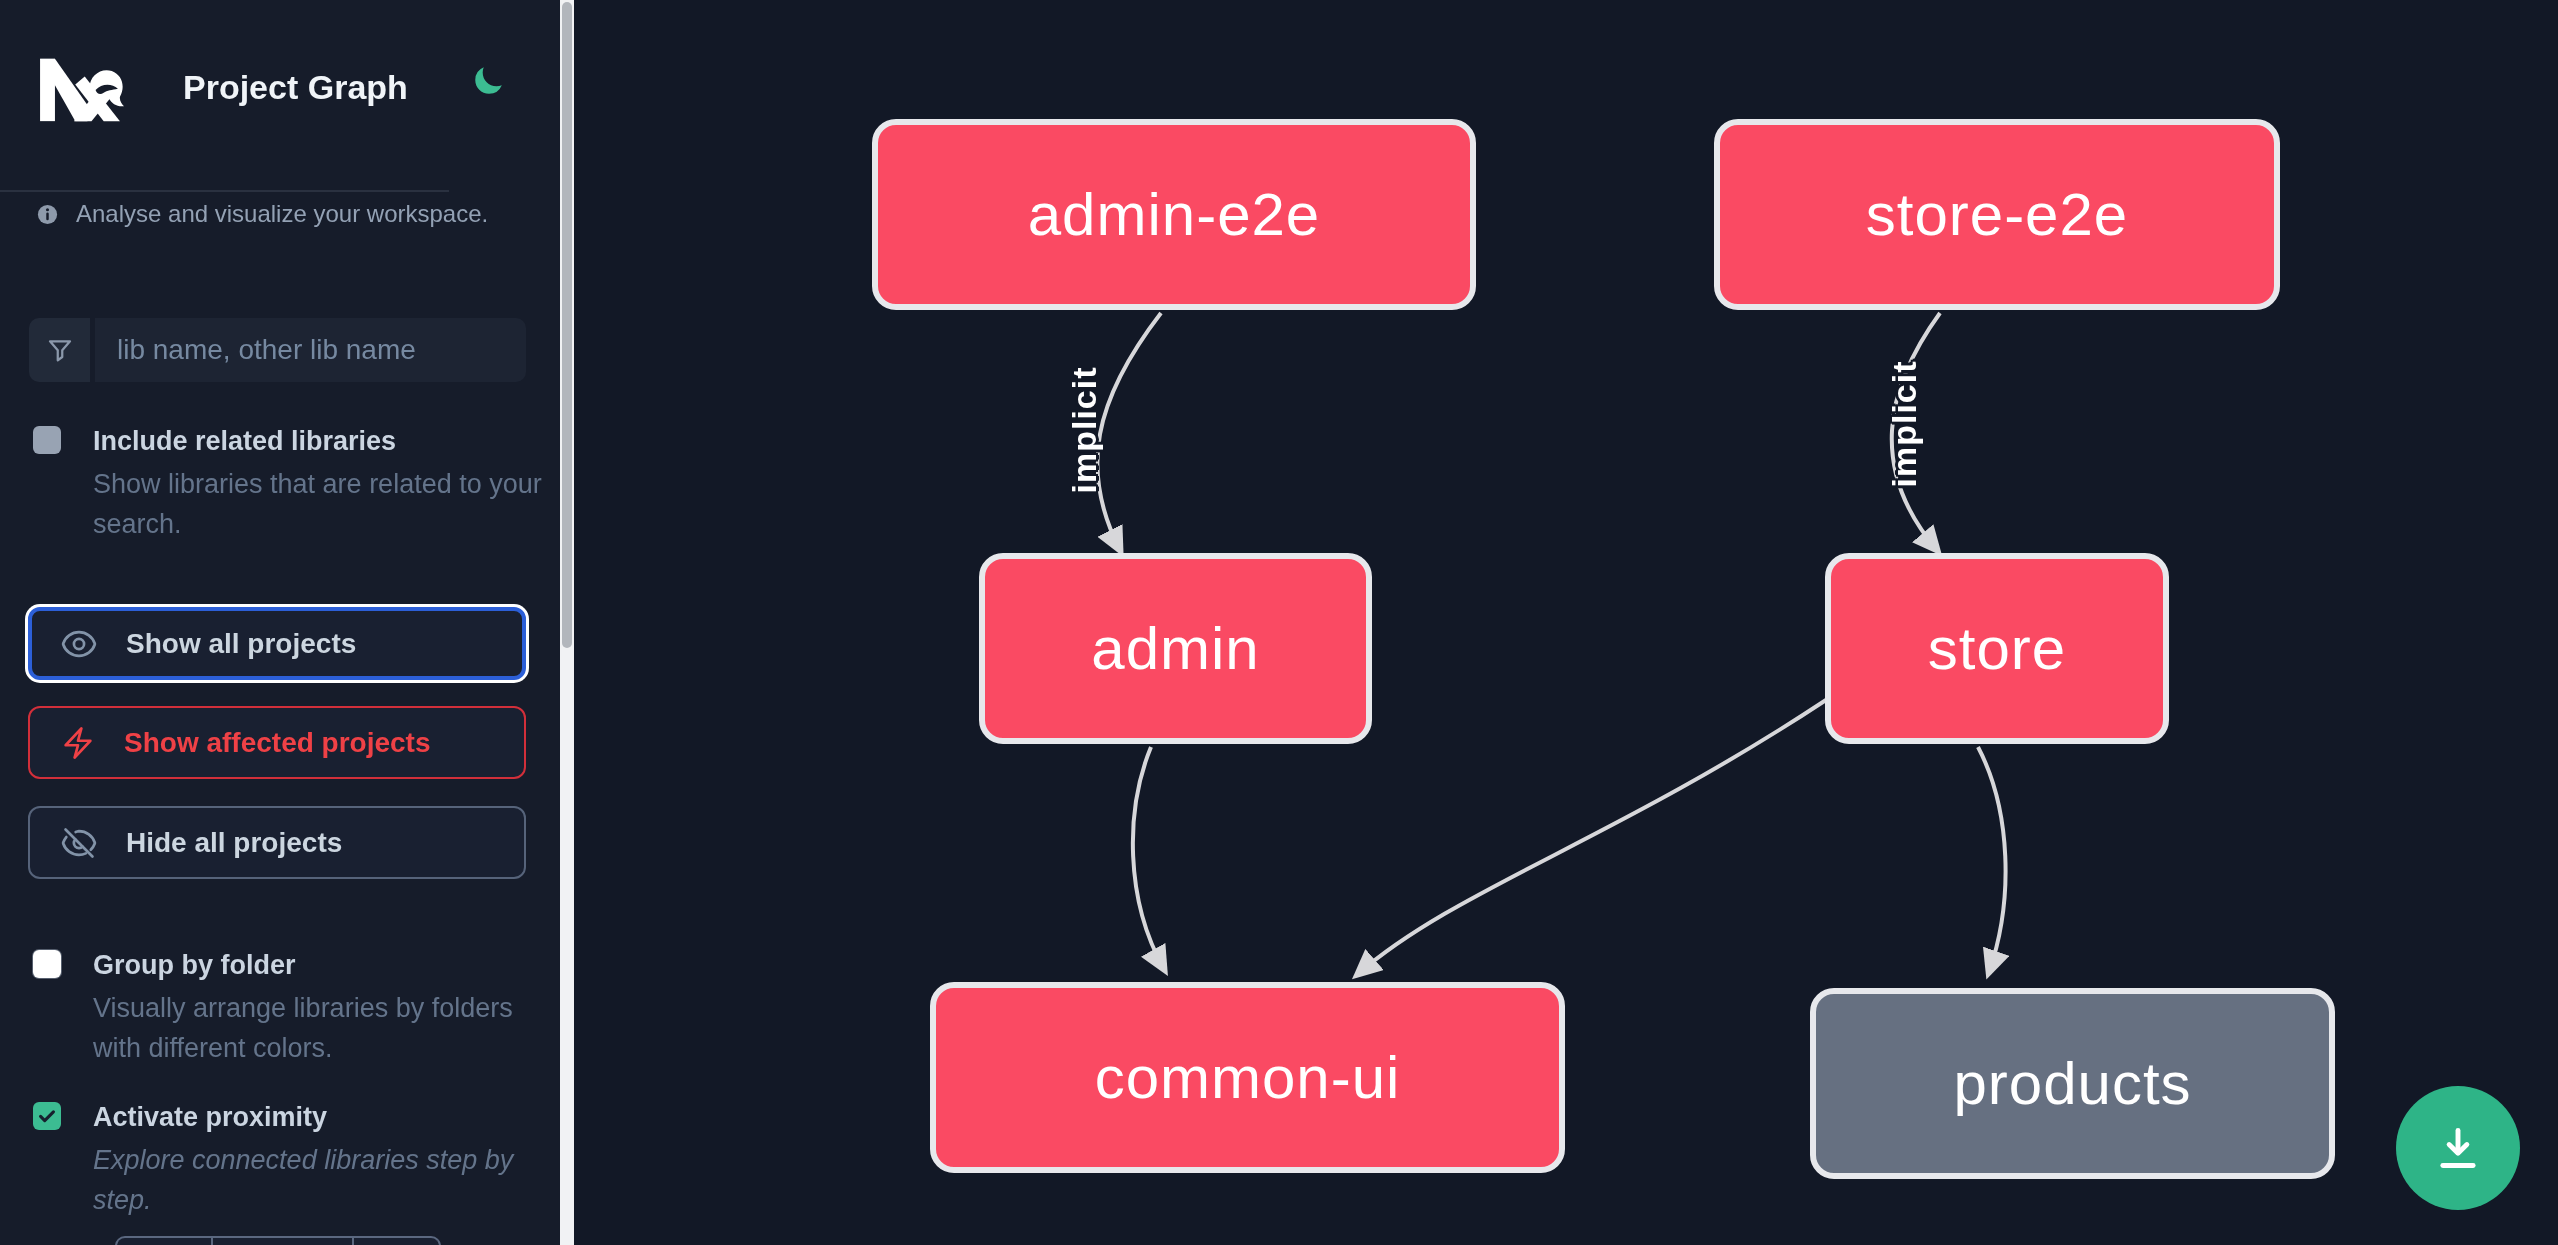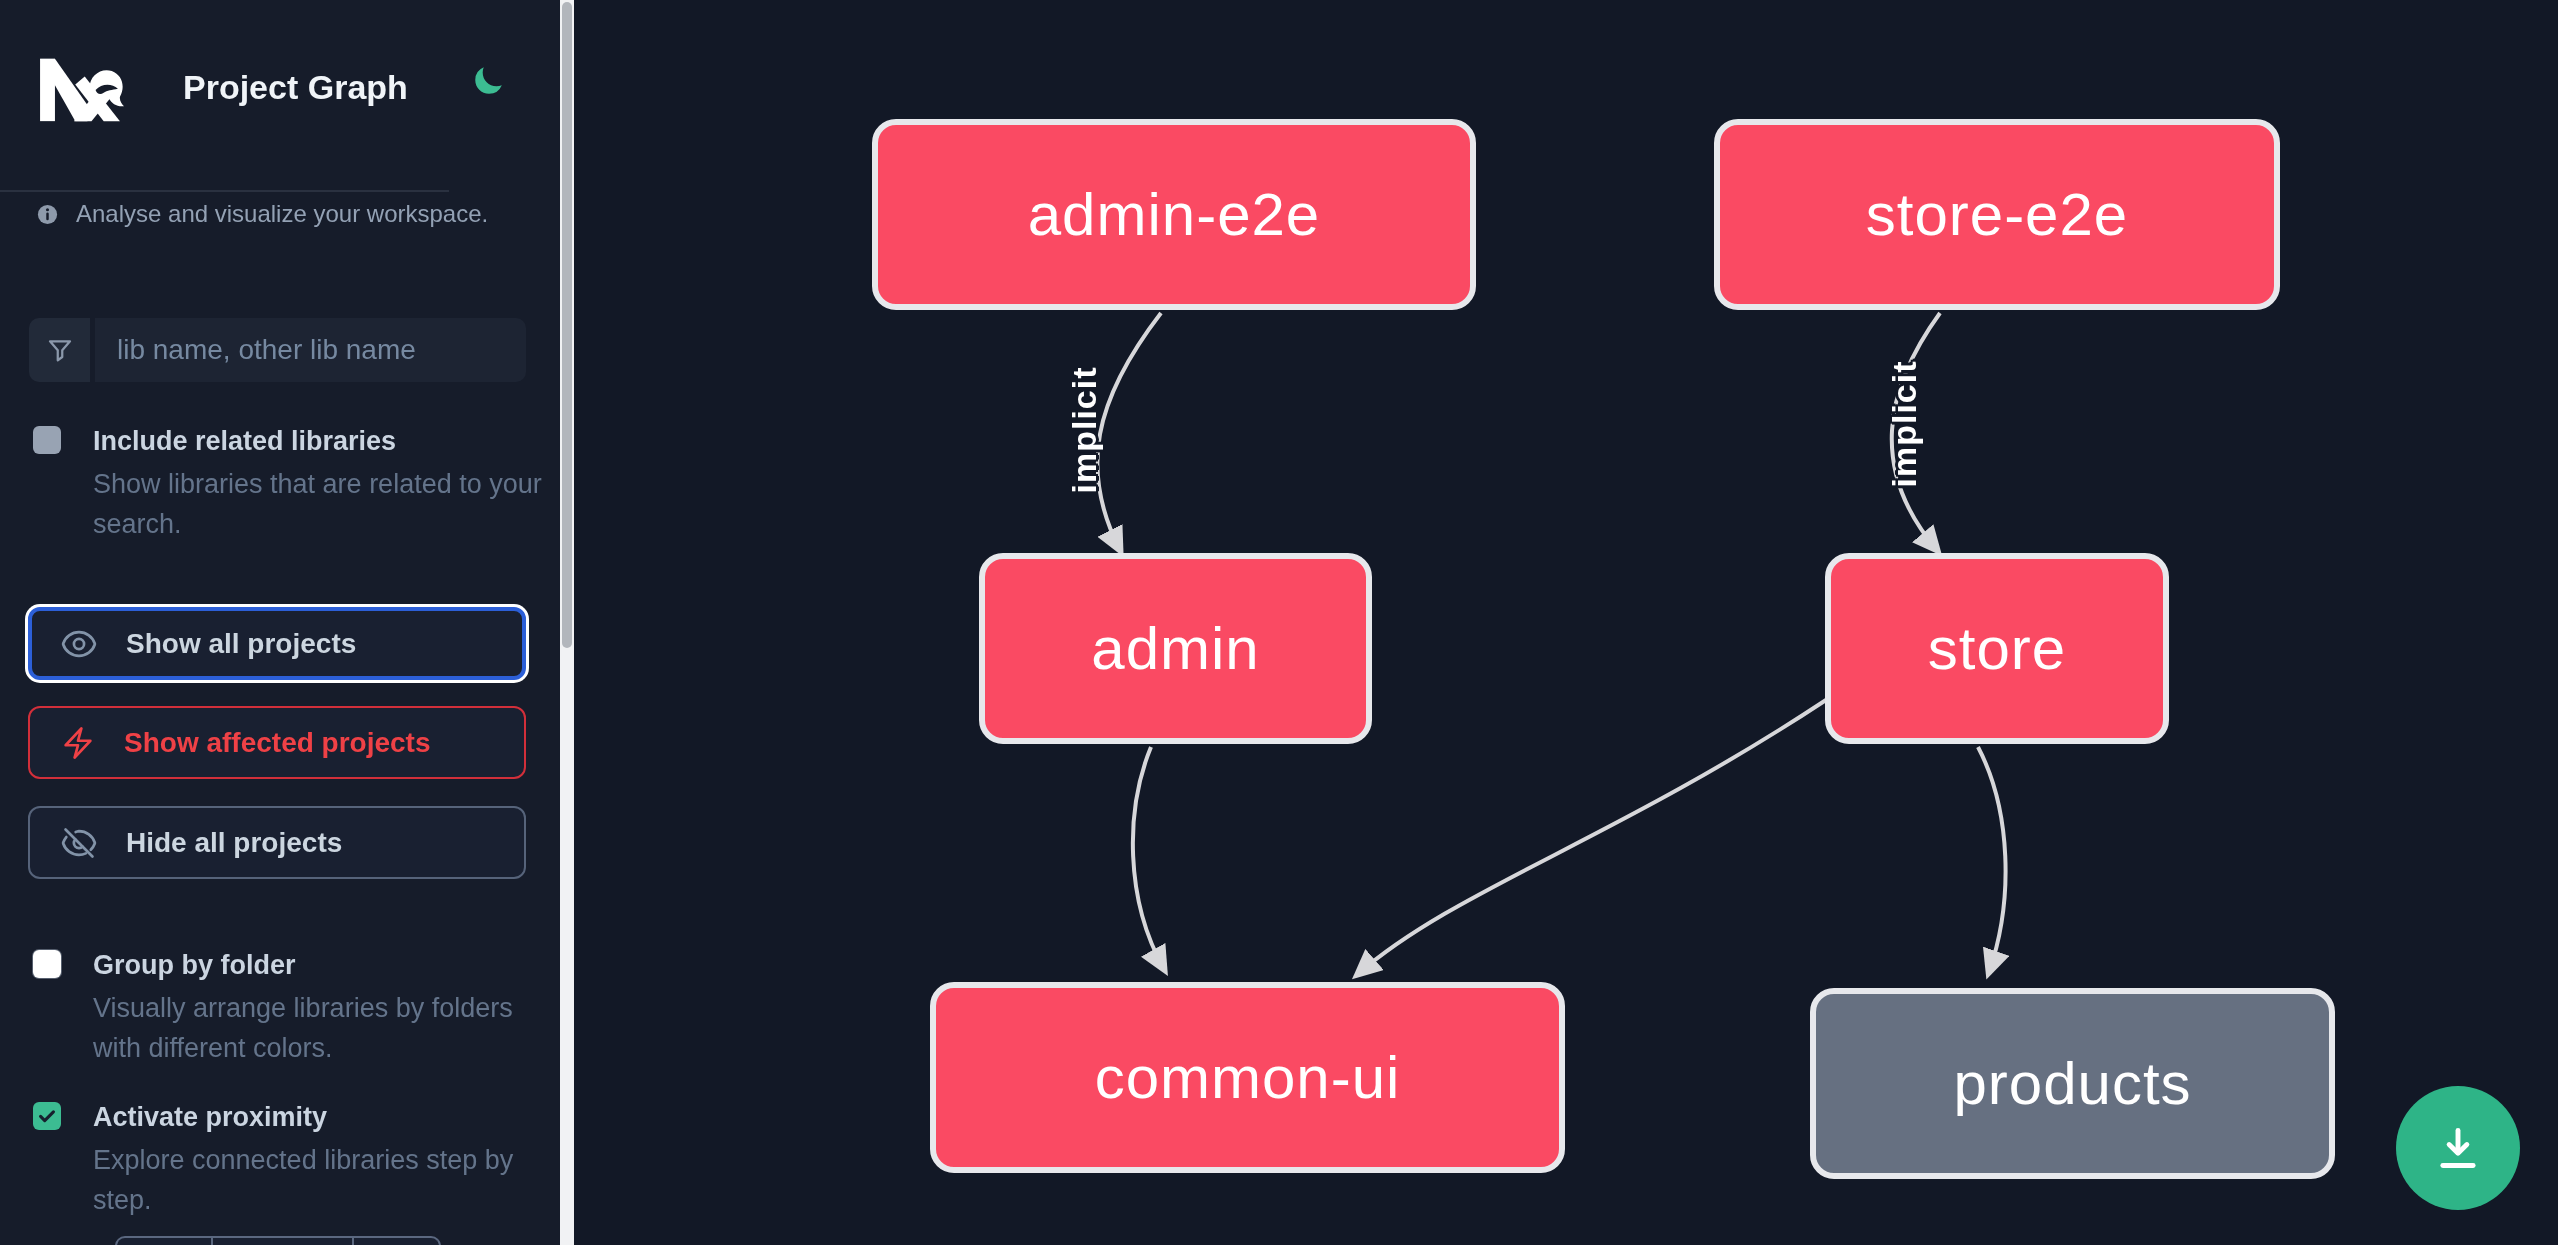--- a/index.html
+++ b/index.html
@@ -63,21 +63,21 @@
   .checkbox { position:absolute; left:0; top:2px; width:28px; height:28px;
               border-radius:6px; background:#98a3b3; cursor:pointer; }
   .checkbox.white { background:#fff; box-shadow:0 0 0 1px #57606f; }
   .checkbox.checked { background:#3cbc92; }
   .checkbox svg { display:none; margin:3px; }
   .checkbox.checked svg { display:block; }
   .cb-label { display:block; margin-left:60px; color:#cbd5e1; font-size:27px;
               font-weight:bold; line-height:34px; }
   .cb-desc { display:block; margin-left:60px; margin-top:6px; color:#64748b;
              font-size:27px; line-height:40px; }
-  .cb-1 .cb-desc { width:452px; } .cb-2 .cb-desc { width:424px; } .cb-3 .cb-desc { width:456px; }
+  .cb-1 .cb-desc { width:452px; } .cb-2 .cb-desc { width:424px; } .cb-3 .cb-desc { width:456px;font-style:italic; }
 
   .sb-btn { position:absolute; left:28px; width:498px; height:73px; display:flex;
             align-items:center; gap:28px; padding:0 0 0 30px; background:#192031;
             border:2px solid #56637a; border-radius:12px; cursor:pointer;
             font-family:"Liberation Sans",sans-serif; }
   .sb-btn span { font-size:28px; font-weight:bold; color:#ccd6e0; }
   .btn-show-all { top:607px; border:4px solid #2c5fd8; box-shadow:0 0 0 3px #ffffff;padding-left:28px; }
   .btn-affected { top:706px; border-color:#d22f3a; }
   .btn-affected span { color:#ef4146; }
   .btn-hide { top:806px; }

